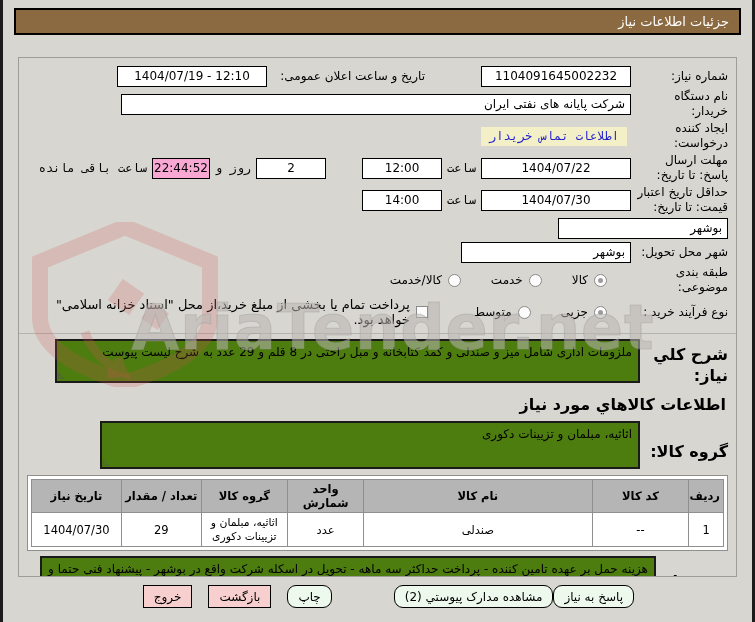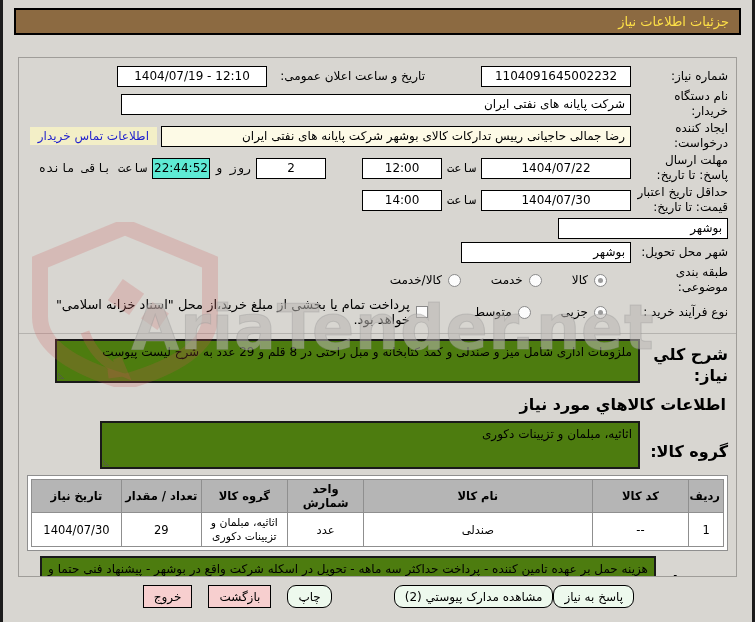--- a/index.html
+++ b/index.html
@@ -16,21 +16,21 @@
     width: 755px; height: 622px;
     border-left: 3px solid #1c1c1c;
     border-right: 3px solid #1c1c1c;
     overflow: hidden;
   }
   .titlebar {
     margin: 8px 11px 0 11px;
     height: 27px;
     background: #8c6a41;
     border: 2px solid #000;
-    color: #fde047;
+    color: #ffffff;
     display: flex; align-items: center;
     padding-right: 10px;
     font-size: 13px;
   }
   .panel {
     position: relative;
     margin: 22px 15px 0 15px;
     height: 520px;
     border: 1px solid #9f9d99;
     padding: 7px 8px;
@@ -48,29 +48,30 @@
     height: 21px;
     display: flex; align-items: center;
     padding: 0 5px;
     overflow: hidden; white-space: nowrap;
     flex-shrink: 0;
   }
   .tb.center { justify-content: center; }
   .ltr { direction: ltr; unicode-bidi: embed; }
   .w150 { width: 150px; } .w80 { width: 80px; } .w70 { width: 70px; }
   .w510 { width: 510px; } .w470 { width: 470px; } .w170 { width: 170px; } .w58 { width: 58px; }
-  .yellow { background: #5eead4; }
+  .yellow { background: #f9a8d4; }
   .cream  { background: #fdfae6; }
   .contact-link {
     background: #f3efc7;
     color: #1f1fce;
     padding: 2px 8px;
     margin-right: 4px;
     cursor: pointer;
     white-space: nowrap;
+    font-family: Liberation Mono, monospace;
   }
   .gap36 { margin-right: 36px; }
   .opt { display: flex; align-items: center; margin-left: 6px; margin-right: 24px; }
   .radio {
     width: 13px; height: 13px; border-radius: 50%;
     background: #fcfcfc; border: 1px solid #8a8a8a;
     margin-left: 6px; flex-shrink: 0;
     position: relative;
   }
   .radio.on::after {
@@ -155,21 +156,20 @@
       <div class="tb w150 center ltr">1404/07/19 - 12:10</div>
     </div>
 
     <div class="row">
       <div class="lbl">نام دستگاه خریدار:</div>
       <div class="tb w510">شرکت پایانه های نفتی ایران</div>
     </div>
 
     <div class="row">
       <div class="lbl">ایجاد کننده درخواست:</div>
-      <div class="tb w470 cream">رضا جمالی حاجیانی رییس تدارکات کالای بوشهر شرکت پایانه های نفتی ایران</div>
       <div class="contact-link">اطلاعات تماس خریدار</div>
     </div>
 
     <div class="row" style="min-height:30px">
       <div class="lbl">مهلت ارسال پاسخ: تا تاریخ:</div>
       <div class="tb w150 center ltr">1404/07/22</div>
       <div class="inline-lbl">ساعت</div>
       <div class="tb w80 center ltr">12:00</div>
       <div class="tb w70 center ltr gap36">2</div>
       <div class="inline-lbl">روز و</div>

